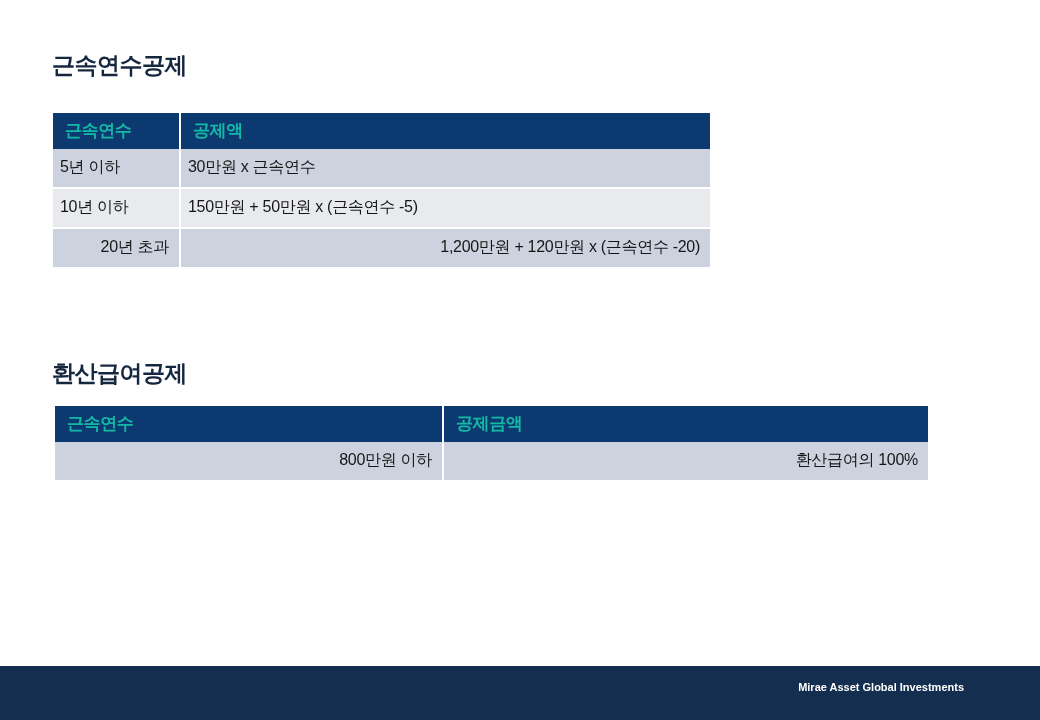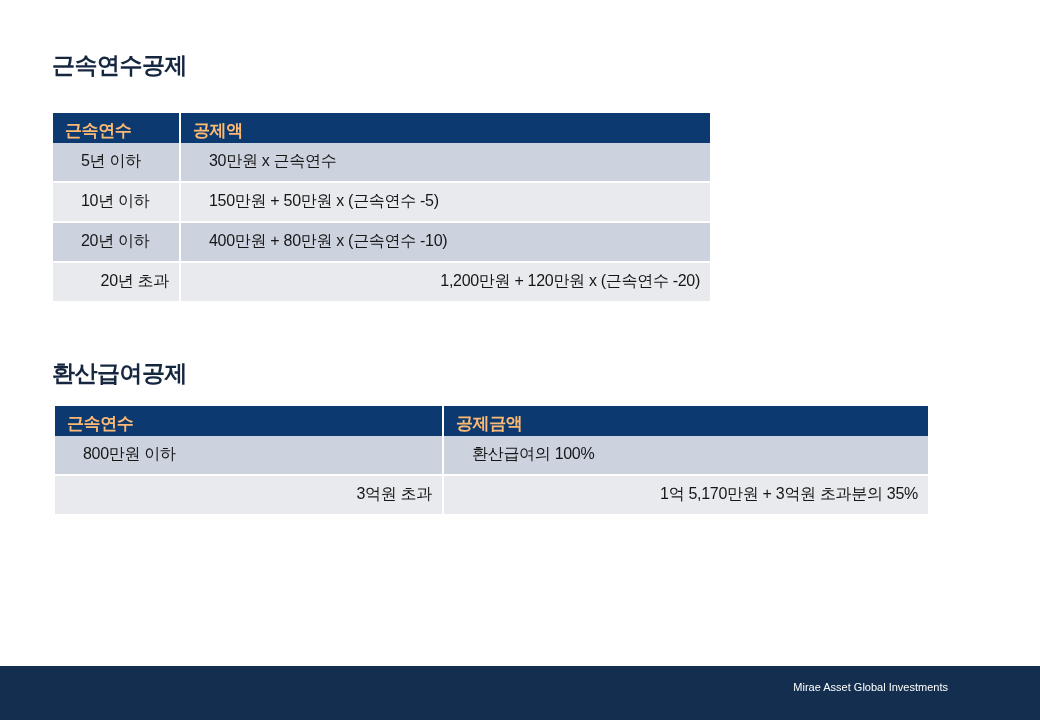--- a/index.html
+++ b/index.html
@@ -50,34 +50,34 @@
     width: 657px;
   }
   #table-2 {
     left: 55px;
     top: 406px;
     width: 873px;
   }
 
   .data-table thead th {
     background: #0c3a70;
-    color: #fdba74;
+    color: #14b8a6;
     font-size: 17px;
     font-weight: bold;
     text-align: left;
-    padding: 6px 10px 1px 12px;
+    padding: 6px 10px 7px 12px;
     height: 21px;
     letter-spacing: -0.4px;
     border-right: 2px solid #ffffff;
     vertical-align: middle;
   }
   .data-table thead th:last-child { border-right: none; font-family: Liberation Mono, monospace; }
 
   .data-table tbody td {
-    padding: 5px 10px 6px 28px;
+    padding: 5px 10px 6px 7px;
     height: 27px;
     vertical-align: middle;
     letter-spacing: -0.3px;
     border-right: 2px solid #ffffff;
     border-bottom: 2px solid #ffffff;
     white-space: nowrap;
   }
   .data-table tbody td:last-child { border-right: none; }
   .data-table tbody tr:last-child td { border-bottom: none; text-align: right; }
 
@@ -94,24 +94,24 @@
   .footer-bar {
     position: absolute;
     left: 0;
     top: 666px;
     width: 1040px;
     height: 54px;
     background: #132e4e;
   }
   .footer-brand {
     position: absolute;
-    right: 67px;
+    right: 51px;
     top: 681px;
     font-size: 11px;
-    font-weight: normal;
+    font-weight: bold;
     color: #ffffff;
     letter-spacing: 0px;
     white-space: nowrap;
   }
 </style>
 </head>
 <body>
 
 <div class="slide">
 
@@ -131,24 +131,20 @@
     <tbody>
       <tr>
         <td>5년 이하</td>
         <td>30만원 x 근속연수</td>
       </tr>
       <tr>
         <td>10년 이하</td>
         <td>150만원 + 50만원 x (근속연수 -5)</td>
       </tr>
       <tr>
-        <td>20년 이하</td>
-        <td>400만원 + 80만원 x (근속연수 -10)</td>
-      </tr>
-      <tr>
         <td>20년 초과</td>
         <td>1,200만원 + 120만원 x (근속연수 -20)</td>
       </tr>
     </tbody>
   </table>
 
   <div class="section-title" id="title-2">환산급여공제</div>
 
   <table class="data-table" id="table-2">
     <colgroup>
@@ -159,23 +155,19 @@
       <tr>
         <th>근속연수</th>
         <th>공제금액</th>
       </tr>
     </thead>
     <tbody>
       <tr>
         <td>800만원 이하</td>
         <td>환산급여의 100%</td>
       </tr>
-      <tr>
-        <td>3억원 초과</td>
-        <td>1억 5,170만원 + 3억원 초과분의 35%</td>
-      </tr>
     </tbody>
   </table>
 
   <div class="footer-bar"></div>
   <div class="footer-brand">Mirae Asset Global Investments</div>
 
 </div>
 
 </body></html>

